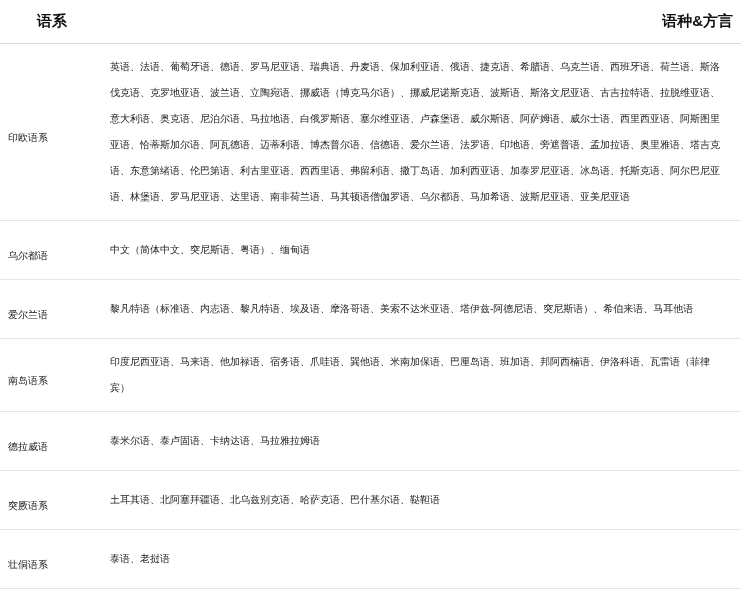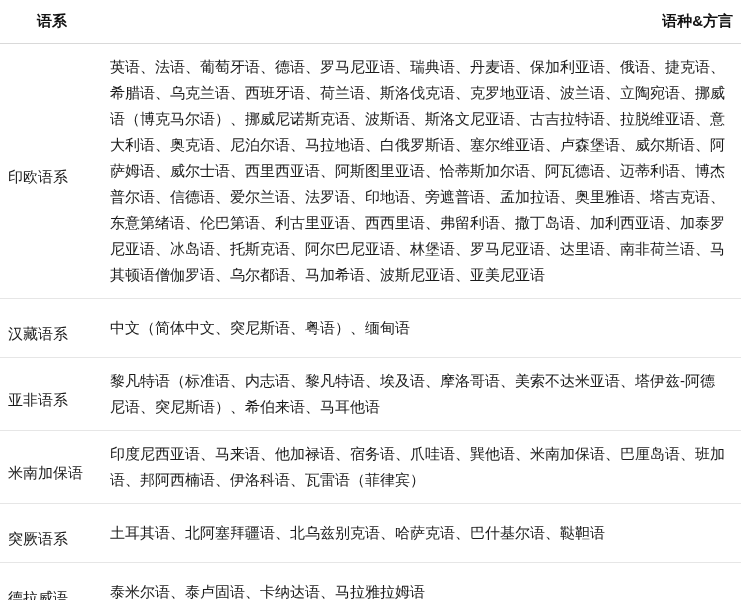--- a/index.html
+++ b/index.html
@@ -32,21 +32,21 @@
     vertical-align: middle;
   }
   th.col-family {
     width: 88px;
     text-align: center;
   }
   th.col-langs {
     text-align: right;
   }
   table.lang-table tbody td {
-    font-size: 15px;
+    font-size: 10px;
     line-height: 26px;
     color: #1a1a1a;
     border-bottom: 1px solid #e6e6e6;
     vertical-align: middle;
     background: #ffffff;
   }
   td.family-cell {
     width: 88px;
     padding: 22px 6px 10px 8px;
     text-align: left;
@@ -72,38 +72,38 @@
         <th class="col-family">语系</th>
         <th class="col-langs">语种&amp;方言</th>
       </tr>
     </thead>
     <tbody>
       <tr class="row-tall">
         <td class="family-cell">印欧语系</td>
         <td class="langs-cell">英语、法语、葡萄牙语、德语、罗马尼亚语、瑞典语、丹麦语、保加利亚语、俄语、捷克语、希腊语、乌克兰语、西班牙语、荷兰语、斯洛伐克语、克罗地亚语、波兰语、立陶宛语、挪威语（博克马尔语）、挪威尼诺斯克语、波斯语、斯洛文尼亚语、古吉拉特语、拉脱维亚语、意大利语、奥克语、尼泊尔语、马拉地语、白俄罗斯语、塞尔维亚语、卢森堡语、威尔斯语、阿萨姆语、威尔士语、西里西亚语、阿斯图里亚语、恰蒂斯加尔语、阿瓦德语、迈蒂利语、博杰普尔语、信德语、爱尔兰语、法罗语、印地语、旁遮普语、孟加拉语、奥里雅语、塔吉克语、东意第绪语、伦巴第语、利古里亚语、西西里语、弗留利语、撒丁岛语、加利西亚语、加泰罗尼亚语、冰岛语、托斯克语、阿尔巴尼亚语、林堡语、罗马尼亚语、达里语、南非荷兰语、马其顿语僧伽罗语、乌尔都语、马加希语、波斯尼亚语、亚美尼亚语</td>
       </tr>
       <tr>
-        <td class="family-cell">汉藏语系</td>
+        <td class="family-cell">乌尔都语</td>
         <td class="langs-cell">中文（简体中文、突尼斯语、粤语）、缅甸语</td>
       </tr>
       <tr>
-        <td class="family-cell">亚非语系</td>
+        <td class="family-cell">爱尔兰语</td>
         <td class="langs-cell">黎凡特语（标准语、内志语、黎凡特语、埃及语、摩洛哥语、美索不达米亚语、塔伊兹-阿德尼语、突尼斯语）、希伯来语、马耳他语</td>
       </tr>
       <tr>
-        <td class="family-cell">米南加保语</td>
+        <td class="family-cell">南岛语系</td>
         <td class="langs-cell">印度尼西亚语、马来语、他加禄语、宿务语、爪哇语、巽他语、米南加保语、巴厘岛语、班加语、邦阿西楠语、伊洛科语、瓦雷语（菲律宾）</td>
+      </tr>
+      <tr>
+        <td class="family-cell">德拉威语</td>
+        <td class="langs-cell">泰米尔语、泰卢固语、卡纳达语、马拉雅拉姆语</td>
       </tr>
       <tr>
         <td class="family-cell">突厥语系</td>
         <td class="langs-cell">土耳其语、北阿塞拜疆语、北乌兹别克语、哈萨克语、巴什基尔语、鞑靼语</td>
-      </tr>
-      <tr>
-        <td class="family-cell">德拉威语</td>
-        <td class="langs-cell">泰米尔语、泰卢固语、卡纳达语、马拉雅拉姆语</td>
       </tr>
       <tr>
         <td class="family-cell">壮侗语系</td>
         <td class="langs-cell">泰语、老挝语</td>
       </tr>
 
     </tbody>
   </table>
 </div>
 

